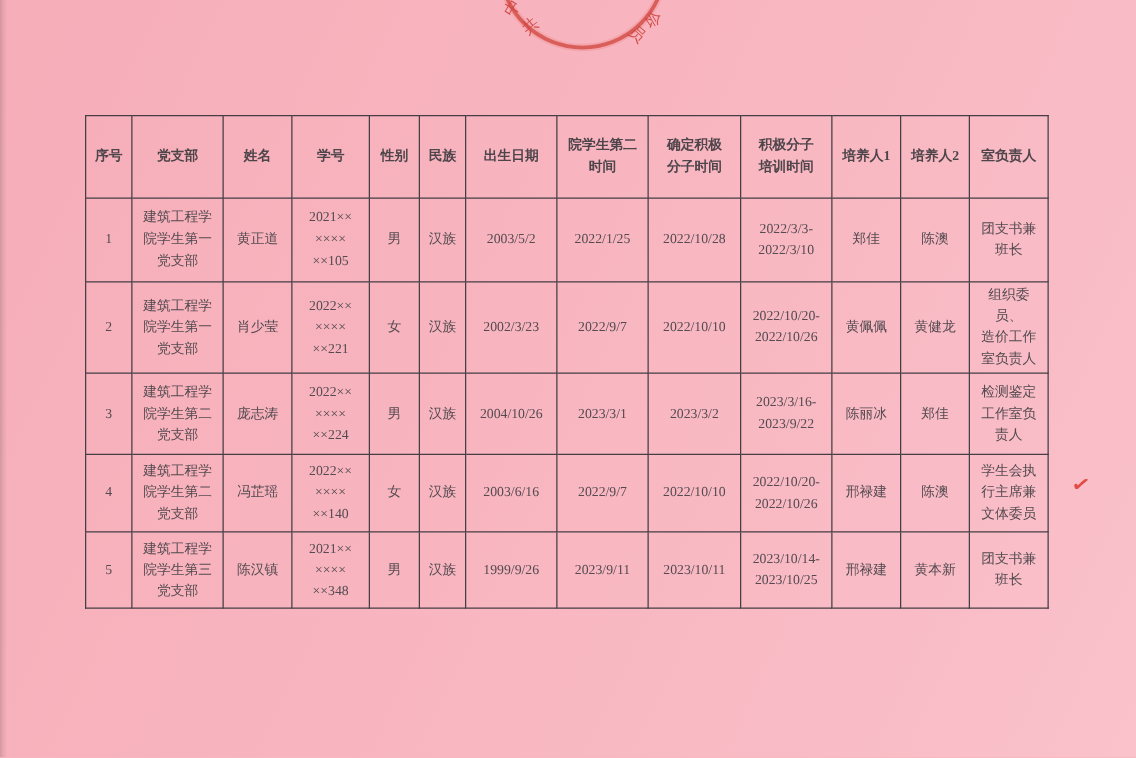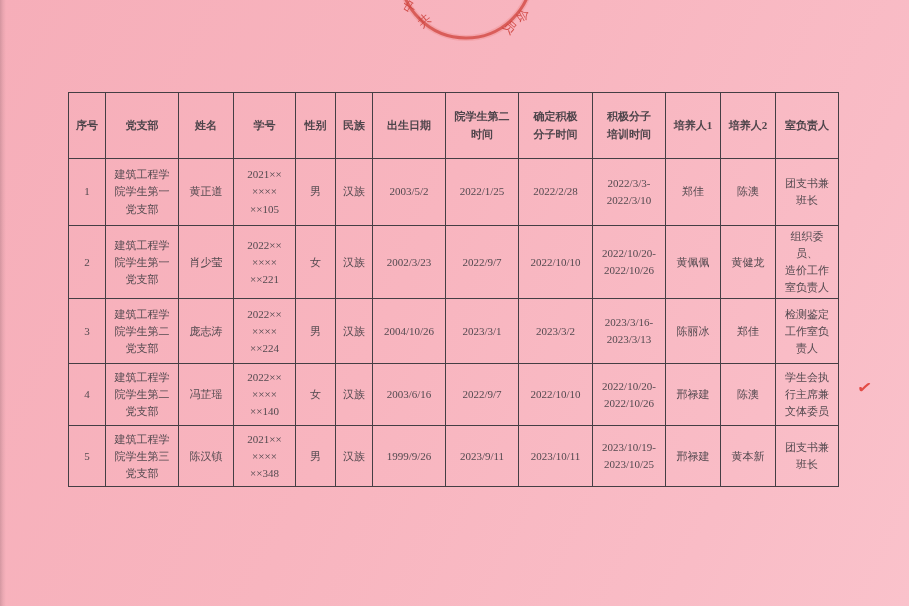--- a/index.html
+++ b/index.html
@@ -129,21 +129,21 @@
 院学生第一
 党支部</td>
           <td>黄正道</td>
           <td>2021××
 ××××
 ××105</td>
           <td>男</td>
           <td>汉族</td>
           <td>2003/5/2</td>
           <td>2022/1/25</td>
-          <td>2022/2/28</td>
+          <td>2022/10/28</td>
           <td>2022/3/3-
 2022/3/10</td>
           <td>郑佳</td>
           <td>陈澳</td>
           <td>团支书兼
 班长</td>
         </tr>
         <tr>
           <td>2</td>
           <td>建筑工程学
@@ -174,21 +174,21 @@
           <td>庞志涛</td>
           <td>2022××
 ××××
 ××224</td>
           <td>男</td>
           <td>汉族</td>
           <td>2004/10/26</td>
           <td>2023/3/1</td>
           <td>2023/3/2</td>
           <td>2023/3/16-
-2023/3/13</td>
+2023/9/22</td>
           <td>陈丽冰</td>
           <td>郑佳</td>
           <td>检测鉴定
 工作室负
 责人</td>
         </tr>
         <tr>
           <td>4</td>
           <td>建筑工程学
 院学生第二
@@ -217,21 +217,21 @@
 党支部</td>
           <td>陈汉镇</td>
           <td>2021××
 ××××
 ××348</td>
           <td>男</td>
           <td>汉族</td>
           <td>1999/9/26</td>
           <td>2023/9/11</td>
           <td>2023/10/11</td>
-          <td>2023/10/19-
+          <td>2023/10/14-
 2023/10/25</td>
           <td>邢禄建</td>
           <td>黄本新</td>
           <td>团支书兼
 班长</td>
         </tr>
       </tbody>
   </table>
 
   <div class="check">✓</div>

